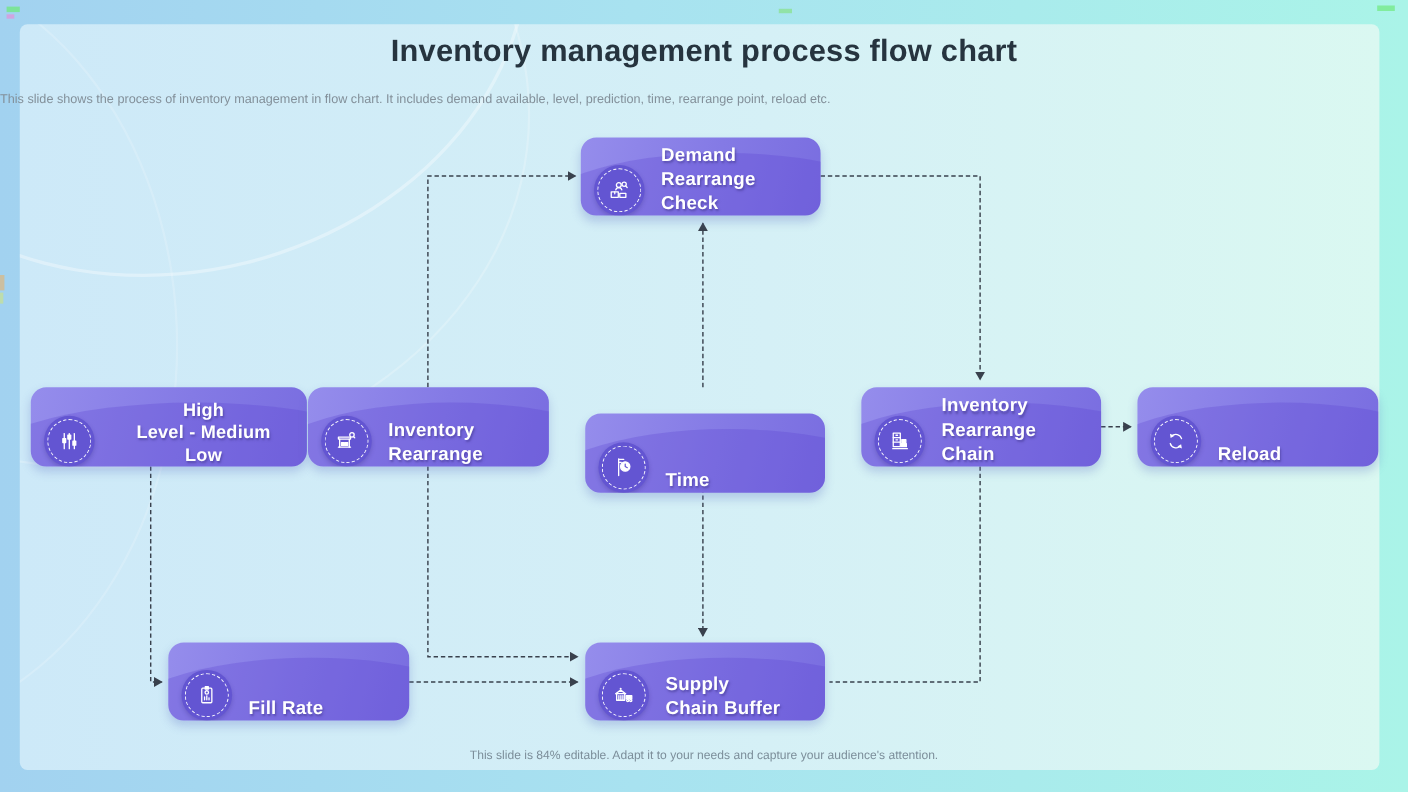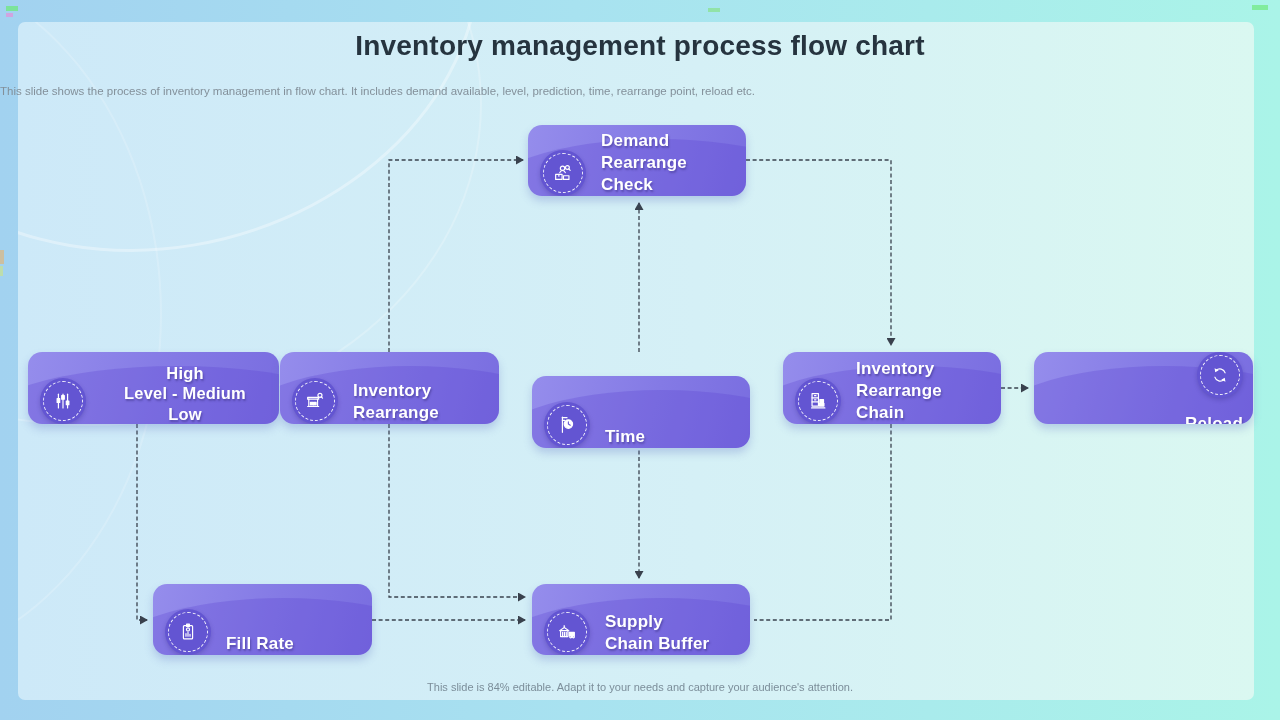--- a/index.html
+++ b/index.html
@@ -40,21 +40,21 @@
   .label{position:relative;z-index:1;color:#fff;font-weight:700;font-size:17px;line-height:1.3;
     text-shadow:1px 2px 2px rgba(55,45,125,0.5);letter-spacing:.2px;}
   .label span{display:block;}
 
   .n-demand{left:528px;top:125px;width:218px;height:71px;}
   .n-high{left:28px;top:352px;width:251px;height:72px;}
   .n-high .label{flex:1;text-align:center;font-size:16.5px;line-height:1.23;}
   .n-pred{left:280px;top:352px;width:219px;height:72px;}
   .n-time{left:532px;top:352px;width:218px;height:72px;margin-top:24px;}
   .n-rearr{left:783px;top:352px;width:218px;height:72px;}
-  .n-reload{left:1034px;top:352px;width:219px;height:72px;flex-direction:column;}
+  .n-reload{left:1034px;top:352px;width:219px;height:72px;}
   .n-fill{left:153px;top:584px;width:219px;height:71px;}
   .n-supply{left:532px;top:584px;width:218px;height:71px;}
 
   .glyph{stroke:#fff;stroke-width:1.3;fill:none;stroke-linecap:round;stroke-linejoin:round;}
 </style>
 </head>
 <body>
 
 <div class="slide">
   <div class="panel">

